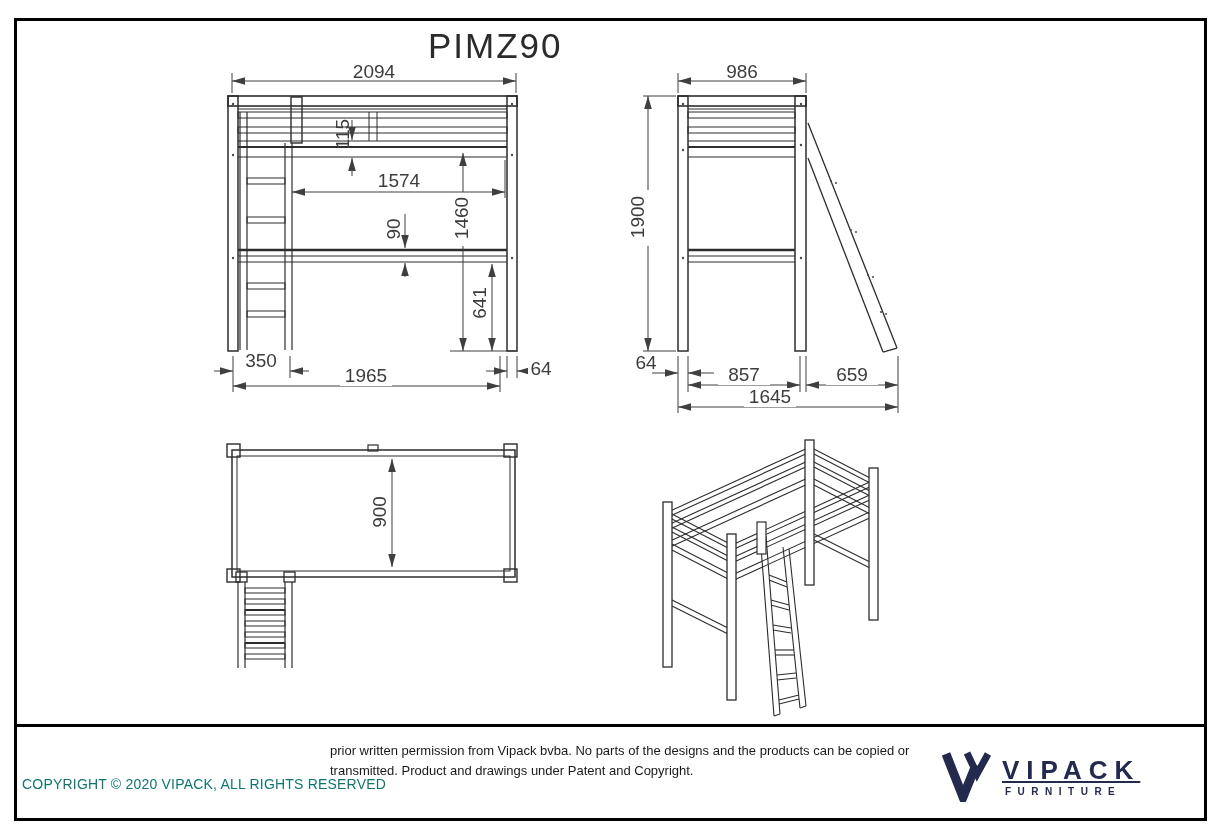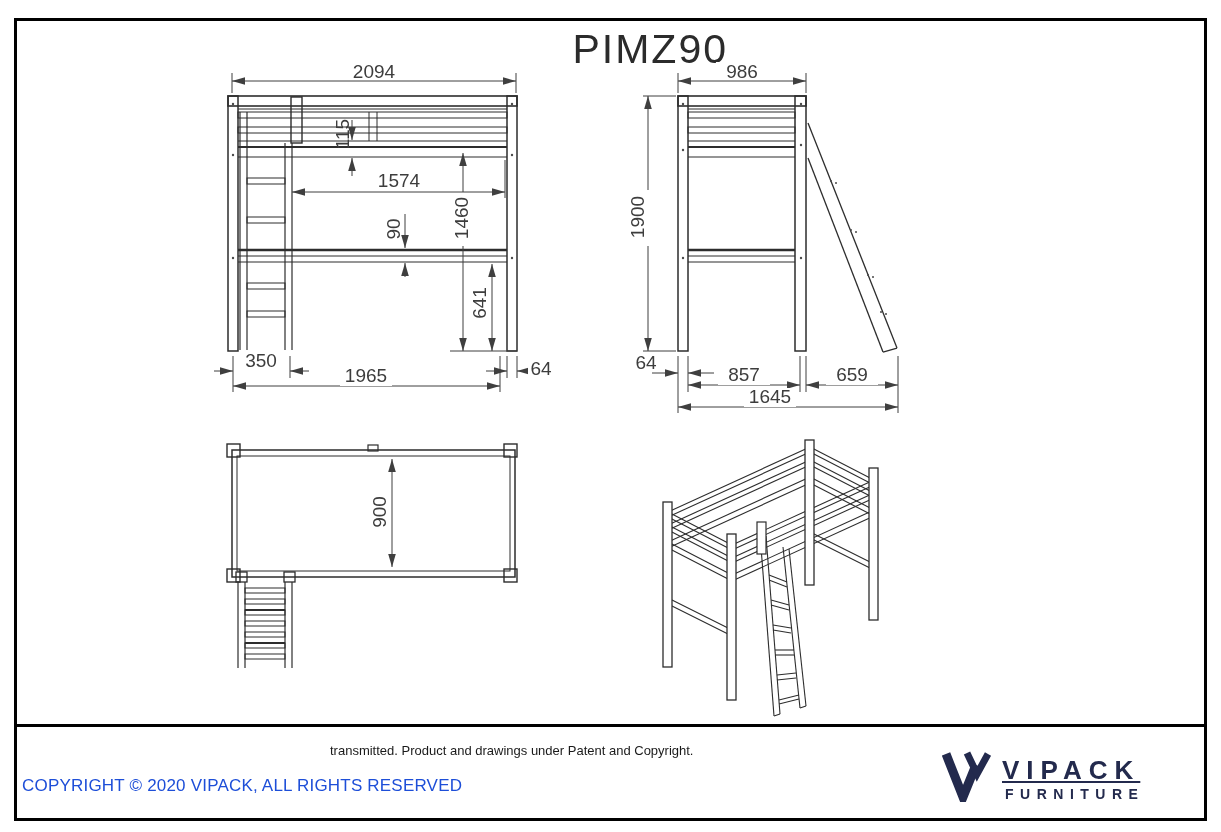--- a/index.html
+++ b/index.html
@@ -1,31 +1,31 @@
 <!DOCTYPE html>
 <html><head>
 <meta charset="utf-8">
 <style>
   html,body{margin:0;padding:0;background:#ffffff;}
   body{width:1221px;height:832px;position:relative;font-family:"Liberation Sans",sans-serif;overflow:hidden;}
   .sheet-border{position:absolute;left:14px;top:18px;width:1187px;height:797px;border:3px solid #000;background:#fff;}
-  .page-title{position:absolute;left:428px;top:26px;width:300px;text-align:right;
-    font-size:41px;letter-spacing:2px;color:#2b2b2b;font-weight:400;}
+  .page-title{position:absolute;left:428px;top:26px;width:300px;text-align:left;
+    font-size:35px;letter-spacing:2px;color:#2b2b2b;font-weight:400;}
   svg.drawing{position:absolute;left:0;top:0;}
   svg text{font-family:"Liberation Sans",sans-serif;font-size:19px;fill:#3d3d3d;}
   .geo{stroke:#2d2d2d;fill:none;}
   .dim{stroke:#3f3f3f;stroke-width:1;fill:none;}
   .mask{fill:#ffffff;stroke:none;}
   .footer-divider{position:absolute;left:14px;top:724px;width:1193px;height:3px;background:#000;}
-  .copyright{position:absolute;left:22px;top:776px;font-size:17px;color:#1d4ed8;letter-spacing:.2px;}
+  .copyright{position:absolute;left:22px;top:776px;font-size:14px;color:#0f766e;letter-spacing:.2px;}
   .disclaimer{position:absolute;left:330px;top:741px;font-size:13px;line-height:19.5px;color:#1a1a1a;}
   .logo{position:absolute;left:942px;top:748px;width:260px;height:62px;}
   .logo-mark{position:absolute;left:0;top:2px;}
   .logo-brand{position:absolute;left:60px;top:7px;font-size:26px;font-weight:bold;letter-spacing:7px;color:#232a4d;text-decoration:underline;}
-  .logo-tagline{position:absolute;left:63px;top:38px;font-size:14px;font-weight:bold;letter-spacing:6.5px;color:#232a4d;}
+  .logo-tagline{position:absolute;left:63px;top:38px;font-size:10px;font-weight:bold;letter-spacing:6.5px;color:#232a4d;}
 </style>
 </head>
 <body>
 
 <div class="sheet-border"></div>
 
 <div class="page-title">PIMZ90</div>
 
 <svg class="drawing" width="1221" height="832" viewBox="0 0 1221 832">
   <defs>
@@ -282,20 +282,21 @@
       <rect x="727" y="534" width="9" height="166" fill="#fff" stroke-width="1.3"></rect>
     </g>
   </g>
 </svg>
 
 <div class="footer-divider"></div>
 
 <div class="copyright">COPYRIGHT  © 2020 VIPACK, ALL RIGHTS RESERVED</div>
 
 <div class="disclaimer">
+  <div>prior written permission from Vipack bvba. No parts of the designs and the products can be copied or</div>
   <div>transmitted. Product and drawings under Patent and Copyright.</div>
 </div>
 
 <div class="logo">
   <svg class="logo-mark" width="54" height="52" viewBox="0 0 54 52">
     <path d="M4,4 L21,47 L34,15" stroke="#232a4d" stroke-width="9" fill="none" stroke-miterlimit="10"></path>
     <path d="M25,3 L35,24 L46,4" stroke="#232a4d" stroke-width="7" fill="none" stroke-miterlimit="10"></path>
   </svg>
   <div class="logo-brand">VIPACK</div>
   <div class="logo-tagline">FURNITURE</div>

